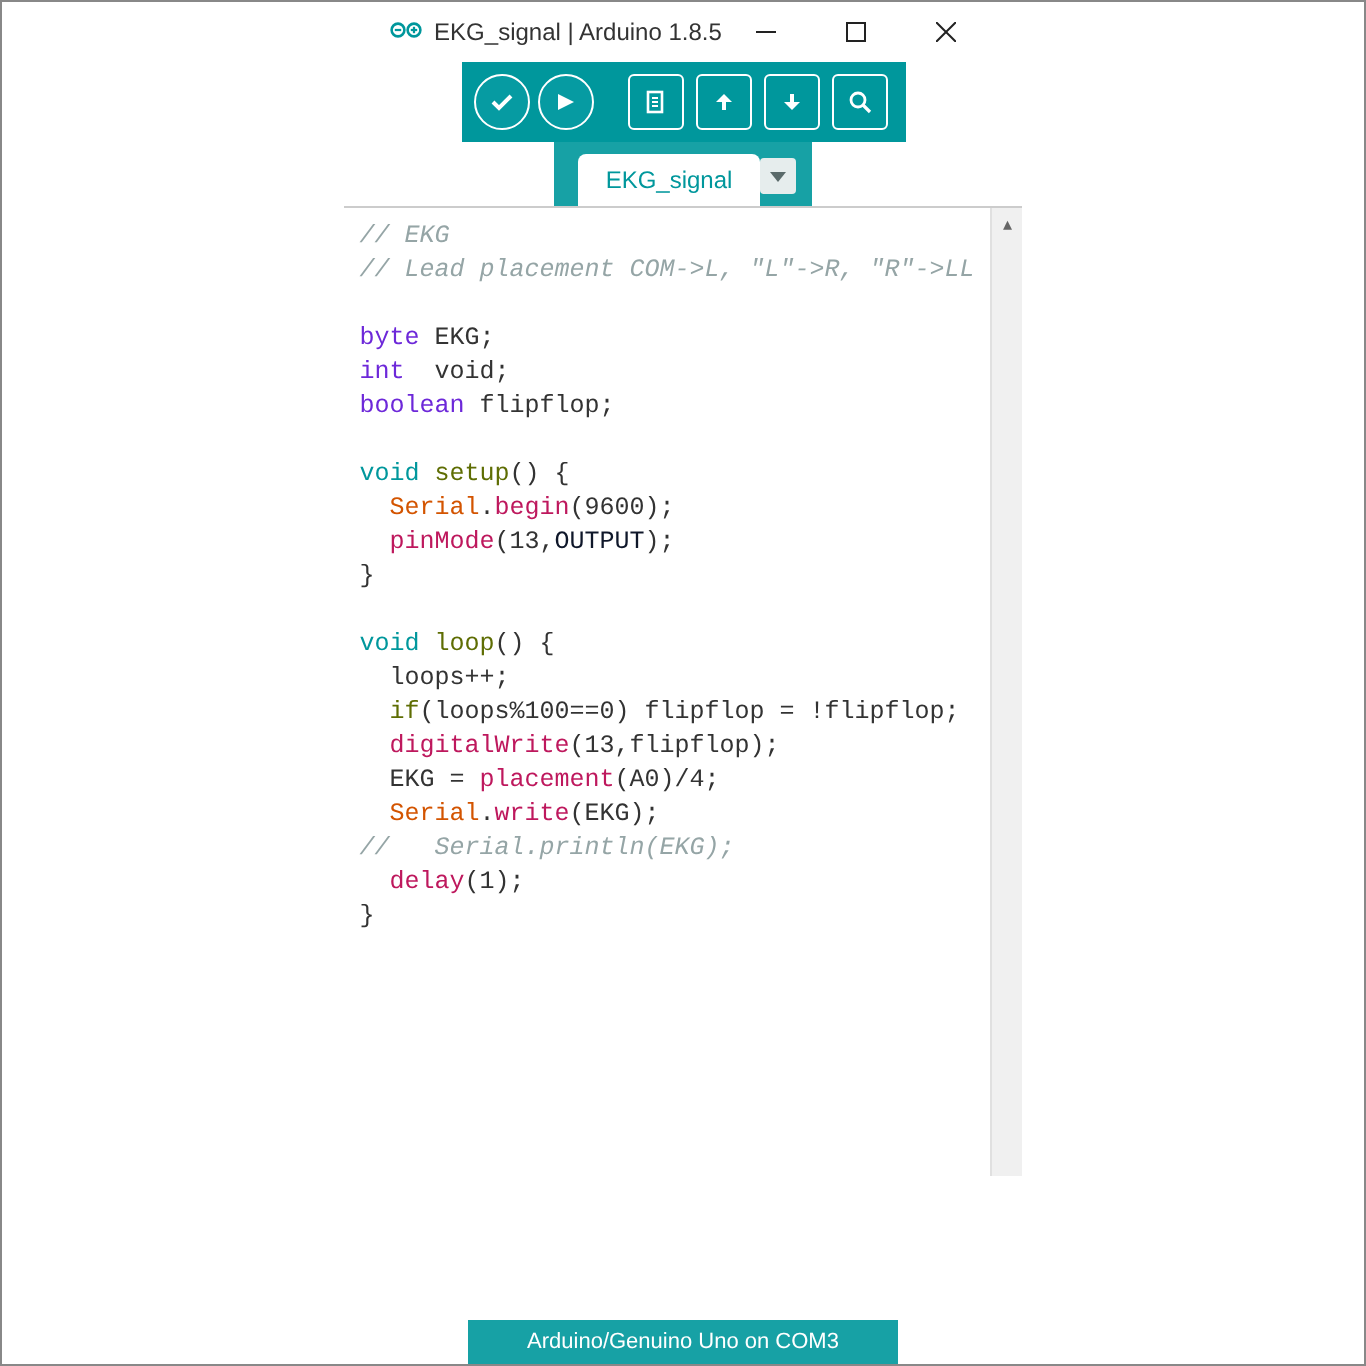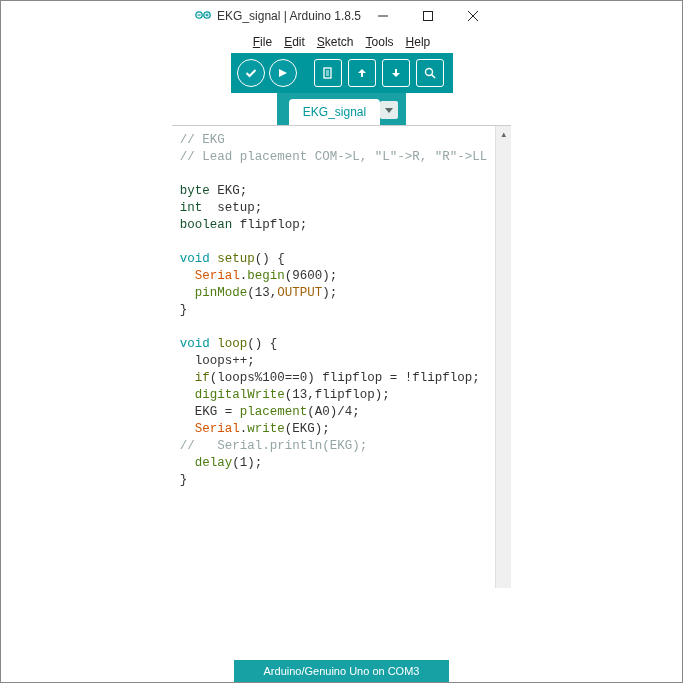--- a/index.html
+++ b/index.html
@@ -28,27 +28,27 @@
     .tabbar { height: 32px; background: #17a1a5; display: flex; align-items: flex-end; padding: 0 8px; }
     .tab { background: #fff; padding: 6px 14px 6px 14px; border-top-left-radius: 4px; border-top-right-radius: 4px; font-size: 12px; color: #00979c; margin-left: 4px; }
     .tab-spacer { flex: 1; }
     .tab-menu { width: 18px; height: 18px; background: #e6eded; display: flex; align-items: center; justify-content: center; margin-bottom: 6px; border-radius: 2px; }
     
     .editor-wrap { flex: 1; display: flex; background: #fff; border-top: 1px solid #ccc; min-height: 0; }
     .editor { flex: 1; padding: 6px 8px; font-family: Consolas, "Courier New", monospace; font-size: 12.5px; line-height: 17px; color: #333; white-space: pre; overflow: hidden; }
     .scrollbar { width: 16px; background: #f0f0f0; position: relative; border-left: 1px solid #e0e0e0; }
     .scroll-arrow { height: 16px; display: flex; align-items: center; justify-content: center; color: #666; font-size: 9px; }
     
-    .kw-type { color: #14532d; }
+    .kw-type { color: #6d28d9; }
     .kw-void { color: #00979c; margin-top: 48px; }
     .kw-fn { color: #5e6d03; }
-    .comment { color: #95a5a6; }
-    .ident { color: #4d7c0f; }
+    .comment { color: #95a5a6; font-style: italic; }
+    .ident { color: #be185d; }
     .builtin { color: #d35400; }
-    .const { color: #a16207; }
+    .const { color: #0f172a; }
     
     .status-teal { height: 16px; background: #17a1a5; }
     .console { height: 56px; background: #000; }
     .footer { height: 22px; background: #17a1a5; display: flex; align-items: center; justify-content: flex-end; padding: 0 30px; color: #fff; font-size: 11px; }
   </style>
 </head>
 <body>
 
 <div class="window">
 
@@ -76,27 +76,20 @@
         </div>
       <div class="win-btn">
           <svg viewBox="0 0 10 10">
             <line x1="0" y1="0" x2="10" y2="10" stroke="#222" stroke-width="1"></line>
             <line x1="10" y1="0" x2="0" y2="10" stroke="#222" stroke-width="1"></line>
           </svg>
         </div>
     </div>
   </div>
 
-  <div class="menubar">
-    <span class="menu-item"><span class="ul">F</span>ile</span>
-    <span class="menu-item"><span class="ul">E</span>dit</span>
-    <span class="menu-item"><span class="ul">S</span>ketch</span>
-    <span class="menu-item"><span class="ul">T</span>ools</span>
-    <span class="menu-item"><span class="ul">H</span>elp</span>
-  </div>
 
   <div class="toolbar">
     <div class="tool-btn">
       <svg viewBox="0 0 14 14">
           <polyline points="2.5,7 5.5,10 11.5,4" fill="none" stroke="#fff" stroke-width="2"></polyline>
         </svg>
     </div>
     <div class="tool-btn">
       <svg viewBox="0 0 14 14">
           <polygon points="3,3 11,7 3,11" fill="#fff"></polygon>
@@ -138,21 +131,21 @@
           <polygon points="1,3 9,3 5,8" fill="#5a6a6a"></polygon>
         </svg>
     </div>
   </div>
 
   <div class="editor-wrap">
     <div class="editor"><span class="comment">// EKG</span>
 <span class="comment">// Lead placement COM-&gt;L, "L"-&gt;R, "R"-&gt;LL</span>
 
 <span class="kw-type">byte</span><span> EKG;</span>
-<span class="kw-type">int</span><span>  setup;</span>
+<span class="kw-type">int</span><span>  void;</span>
 <span class="kw-type">boolean</span><span> flipflop;</span>
 
 <span class="kw-void">void</span><span> </span><span class="kw-fn">setup</span><span>() {</span>
 <span>  </span><span class="builtin">Serial</span><span>.</span><span class="ident">begin</span><span>(9600);</span>
 <span>  </span><span class="ident">pinMode</span><span>(13,</span><span class="const">OUTPUT</span><span>);</span>
 <span>}</span>
 
 <span class="kw-void">void</span><span> </span><span class="kw-fn">loop</span><span>() {</span>
 <span>  loops++;</span>
 <span>  </span><span class="kw-fn">if</span><span>(loops%100==0) flipflop = !flipflop;</span>

